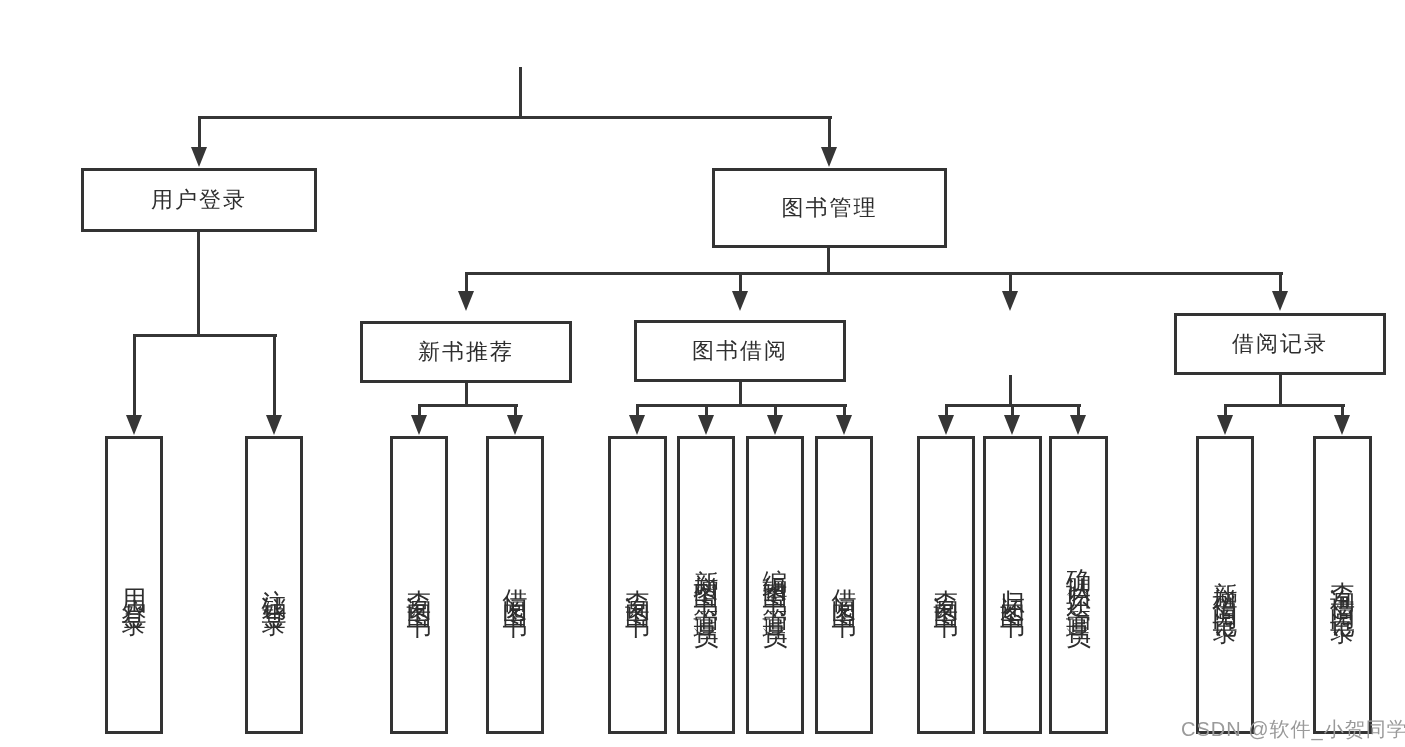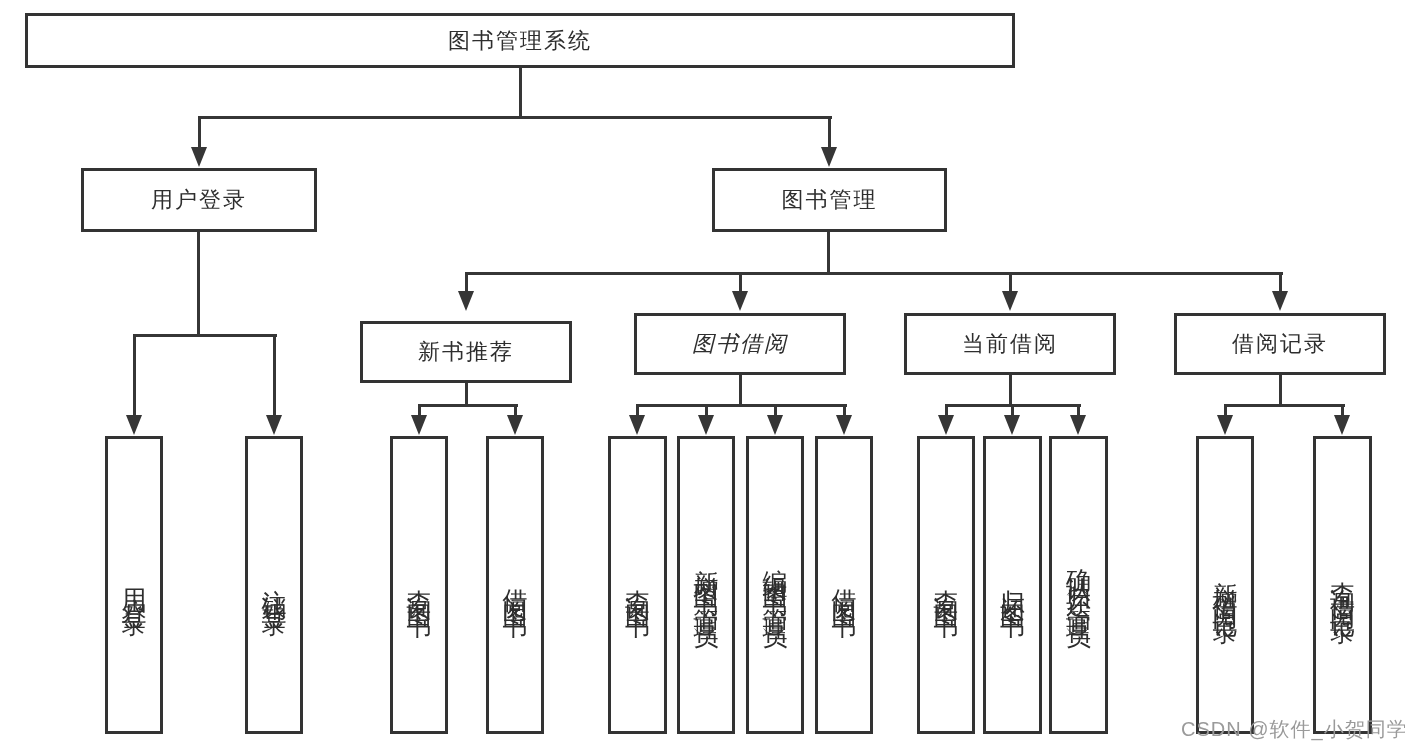--- a/index.html
+++ b/index.html
@@ -115,28 +115,26 @@
       <div class="vline" style="left: 1077px; top: 404px; width: 3px; height: 17px;"></div>
       <div class="arrowhead" style="left: 1070px; top: 415px;"></div>
       <div class="vline" style="left: 1279px; top: 375px; width: 3px; height: 32px;"></div>
       <div class="hline" style="left: 1225px; top: 404px; width: 120px; height: 3px;"></div>
       <div class="vline" style="left: 1224px; top: 404px; width: 3px; height: 17px;"></div>
       <div class="arrowhead" style="left: 1217px; top: 415px;"></div>
       <div class="vline" style="left: 1341px; top: 404px; width: 3px; height: 17px;"></div>
       <div class="arrowhead" style="left: 1334px; top: 415px;"></div>
     </div>
 
-  <div class="box" style="left:25px; top:13px; width:990px; height:55px;">图书管理系统</div>
 
   <div class="box" style="left:81px; top:168px; width:236px; height:64px;">用户登录</div>
-  <div class="box" style="left:712px; top:168px; width:235px; height:64px;">图书管理</div>
+  <div class="box" style="left:712px; top:168px; width:235px; height:80px;">图书管理</div>
 
   <div class="box" style="left:360px; top:321px; width:212px; height:62px;">新书推荐</div>
-  <div class="box" style="left:634px; top:313px; width:212px; height:62px;font-style:italic;">图书借阅</div>
-  <div class="box" style="left:904px; top:313px; width:212px; height:62px;">当前借阅</div>
+  <div class="box" style="left:634px; top:320px; width:212px; height:62px;">图书借阅</div>
   <div class="box" style="left:1174px; top:313px; width:212px; height:62px;">借阅记录</div>
 
   <div class="box vbox" style="left:105px; top:436px; width:58px; height:298px;">用户登录</div>
   <div class="box vbox" style="left:245px; top:436px; width:58px; height:298px;">注销登录</div>
 
   <div class="box vbox" style="left:390px; top:436px; width:58px; height:298px;">查询图书</div>
   <div class="box vbox" style="left:486px; top:436px; width:58px; height:298px;">借阅图书</div>
 
   <div class="box vbox" style="left:608px; top:436px; width:59px; height:298px;">查询图书</div>
   <div class="box vbox" style="left:677px; top:436px; width:58px; height:298px;">新增图书（管理员）</div>

